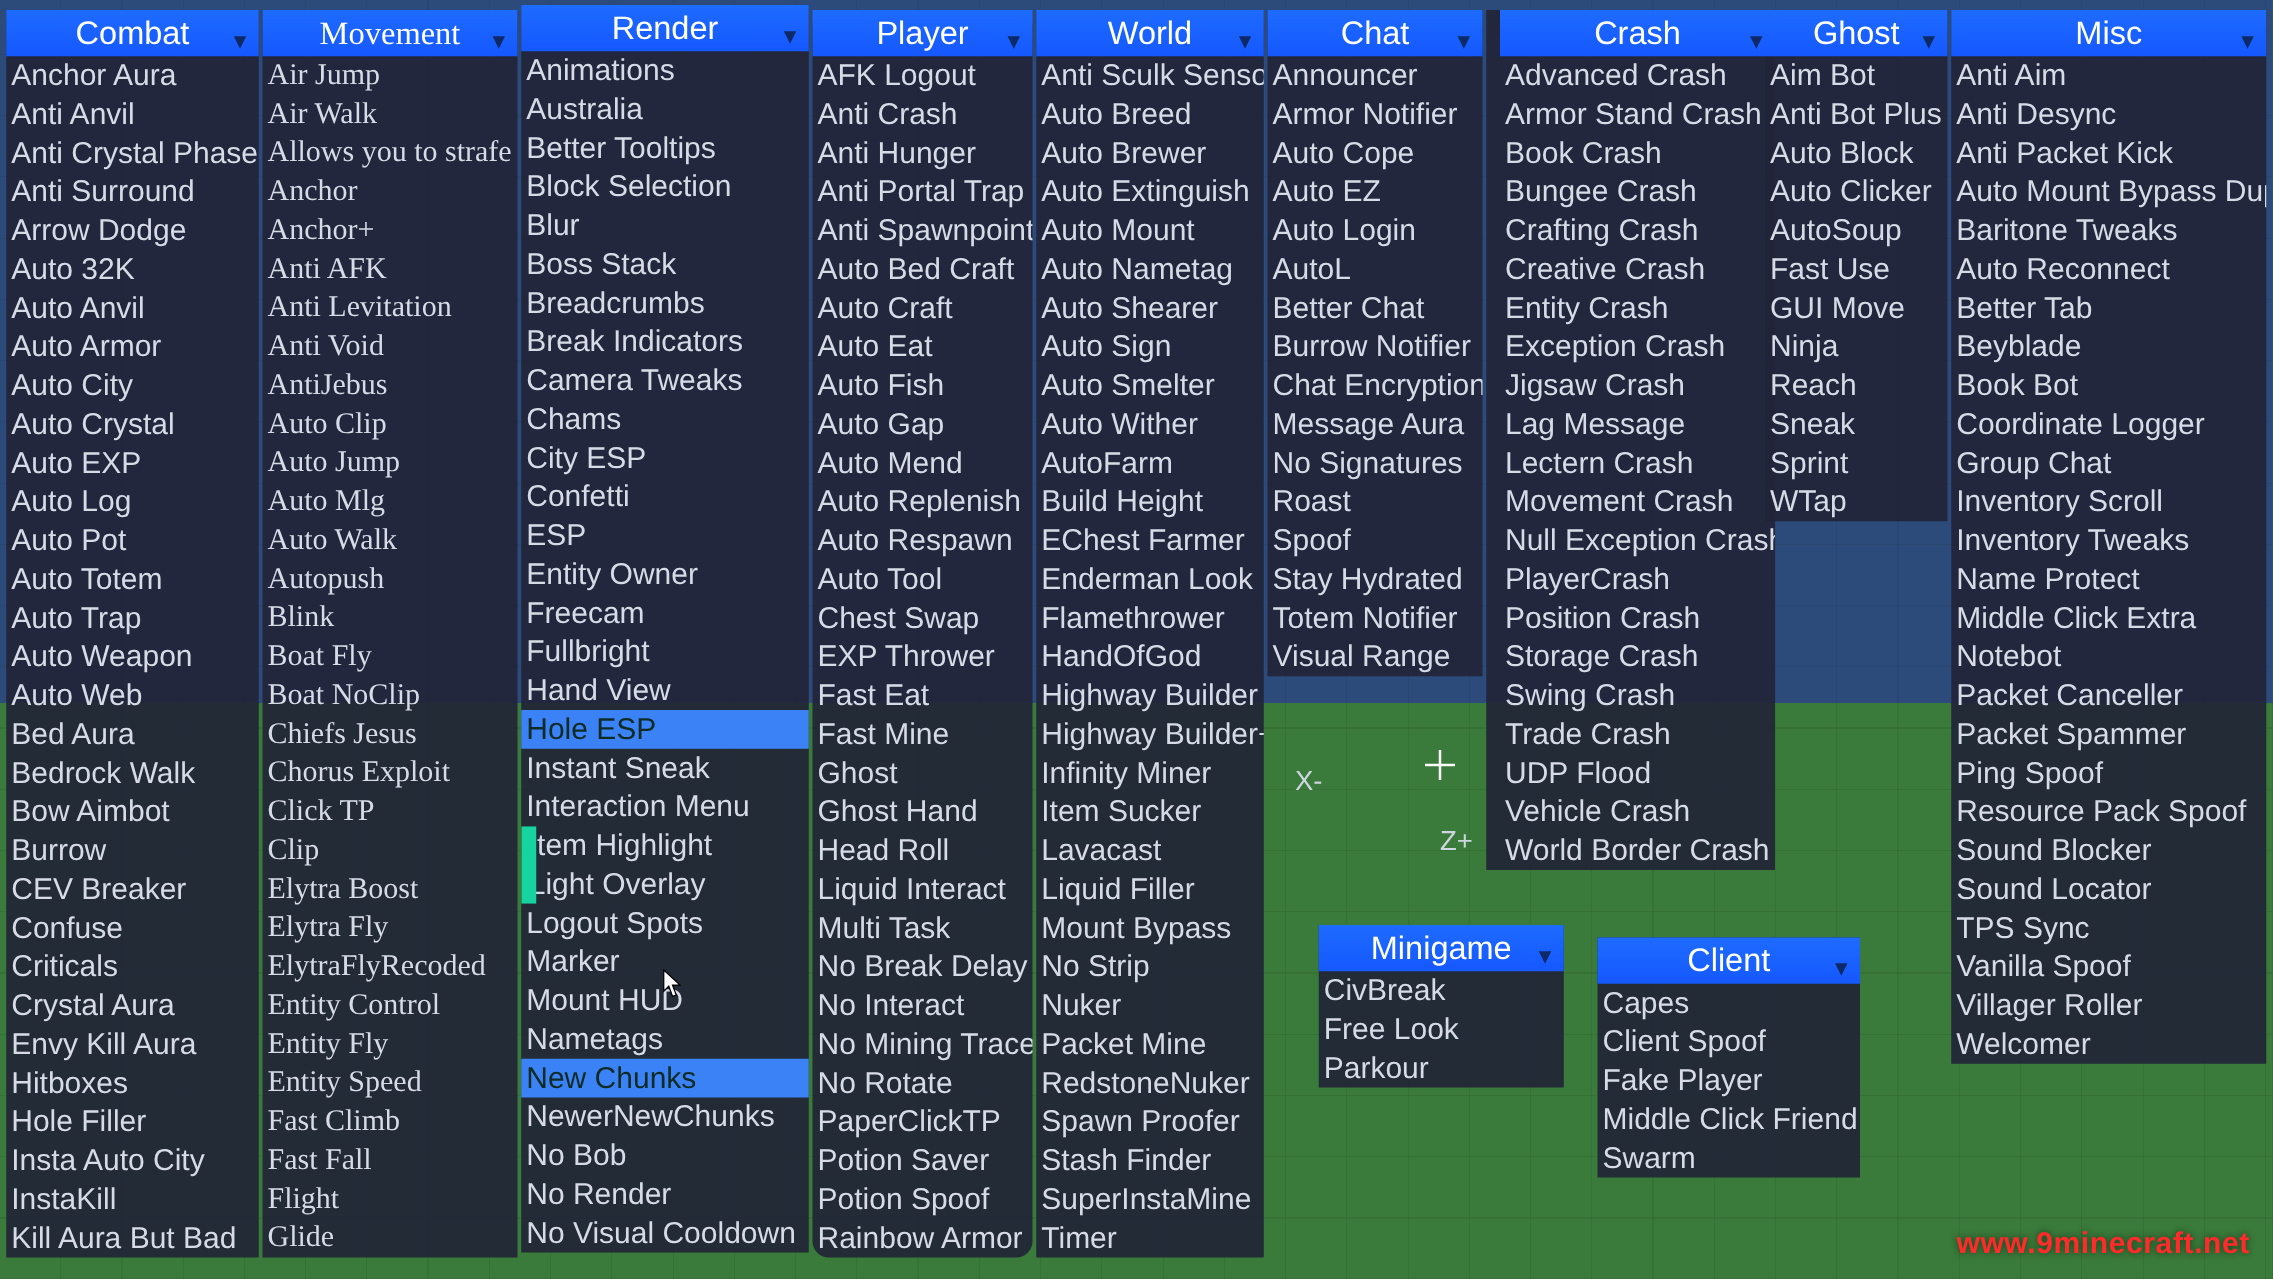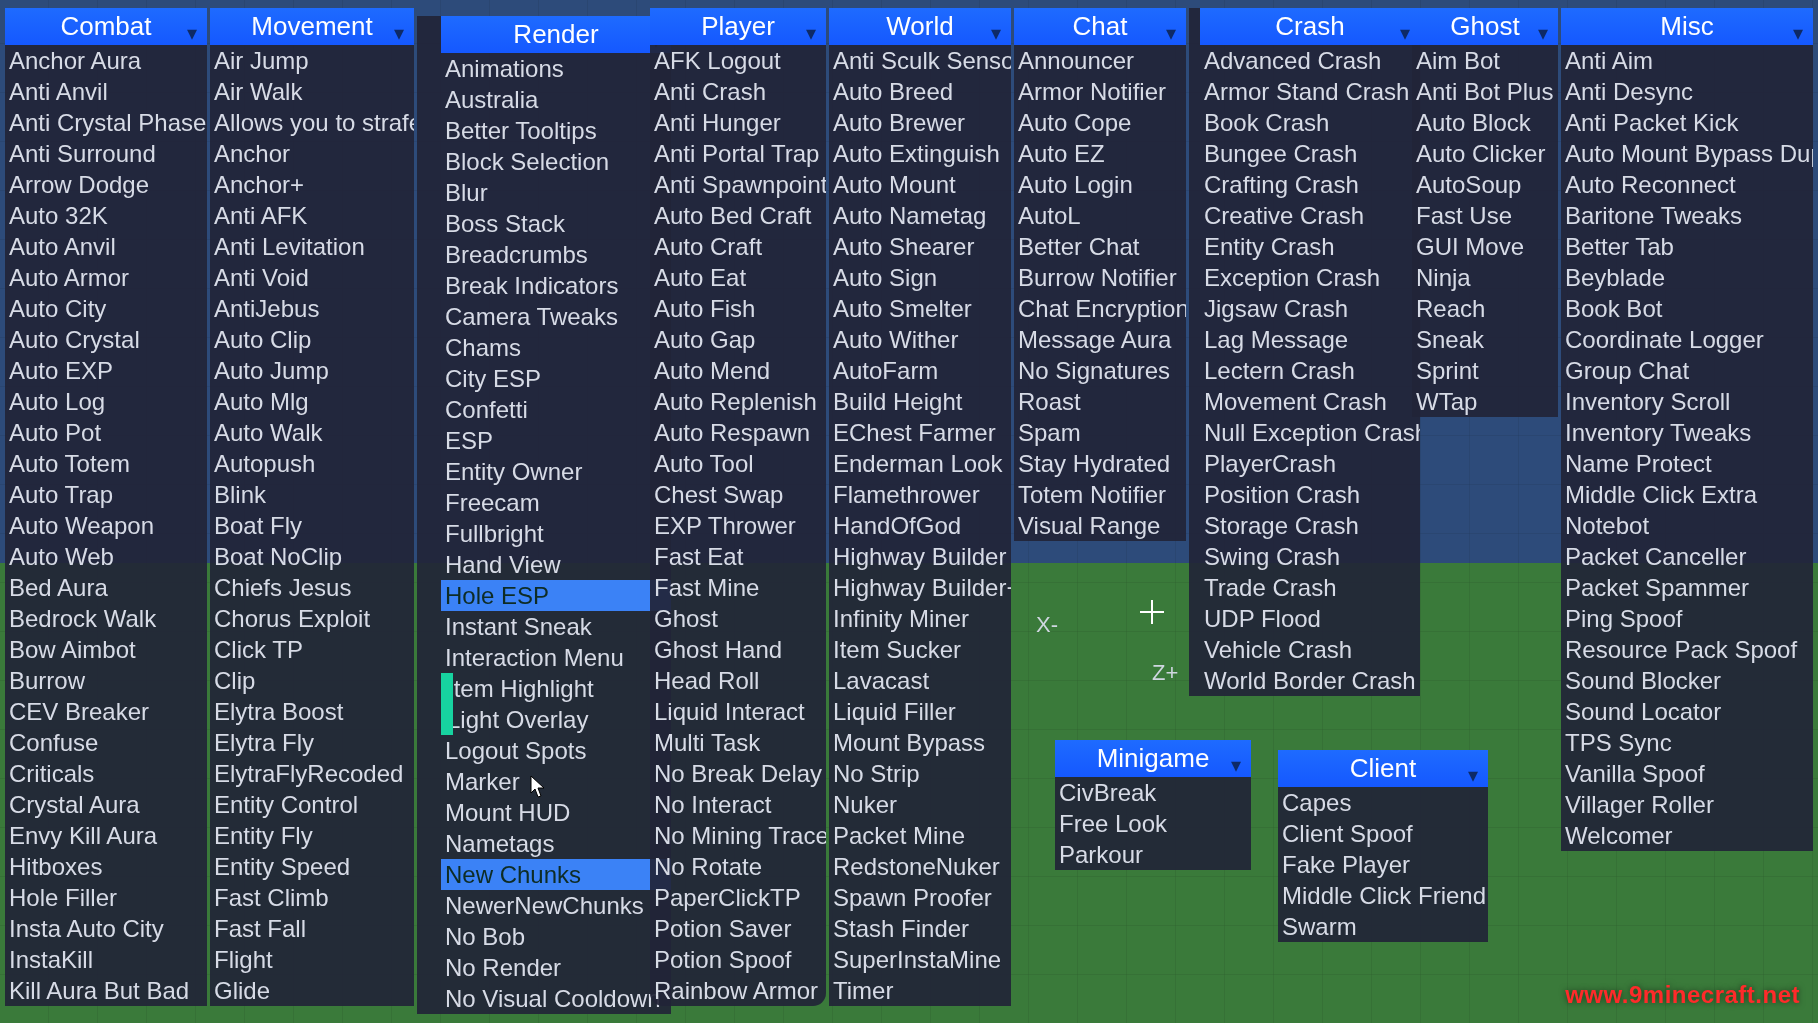--- a/index.html
+++ b/index.html
@@ -67,21 +67,21 @@
         <div class="item">Criticals</div>
         <div class="item">Crystal Aura</div>
         <div class="item">Envy Kill Aura</div>
         <div class="item">Hitboxes</div>
         <div class="item">Hole Filler</div>
         <div class="item">Insta Auto City</div>
         <div class="item">InstaKill</div>
         <div class="item">Kill Aura But Bad</div>
       </div>
     </div>
-    <div class="panel" style="left: 210px; top: 8px; width: 204px;">
+    <div class="panel" style="left: 210px; top: 8px; width: 204px; font-family: Liberation Serif, serif;">
       <div class="hdr">Movement<span class="caret">▾</span></div>
       <div class="list">
         <div class="item">Air Jump</div>
         <div class="item">Air Walk</div>
         <div class="item">Allows you to strafe</div>
         <div class="item">Anchor</div>
         <div class="item">Anchor+</div>
         <div class="item">Anti AFK</div>
         <div class="item">Anti Levitation</div>
         <div class="item">Anti Void</div>
@@ -103,21 +103,21 @@
         <div class="item">ElytraFlyRecoded</div>
         <div class="item">Entity Control</div>
         <div class="item">Entity Fly</div>
         <div class="item">Entity Speed</div>
         <div class="item">Fast Climb</div>
         <div class="item">Fast Fall</div>
         <div class="item">Flight</div>
         <div class="item">Glide</div>
       </div>
     </div>
-    <div class="panel" style="left: 417px; top: 16px; width: 230px; padding-left: 24px;">
+    <div class="panel" style="left: 417px; top: 4px; width: 230px;">
       <div class="hdr">Render<span class="caret">▾</span></div>
       <div class="list">
         <div class="item">Animations</div>
         <div class="item">Australia</div>
         <div class="item">Better Tooltips</div>
         <div class="item">Block Selection</div>
         <div class="item">Blur</div>
         <div class="item">Boss Stack</div>
         <div class="item">Breadcrumbs</div>
         <div class="item">Break Indicators</div>
@@ -226,21 +226,21 @@
         <div class="item">Auto Cope</div>
         <div class="item">Auto EZ</div>
         <div class="item">Auto Login</div>
         <div class="item">AutoL</div>
         <div class="item">Better Chat</div>
         <div class="item">Burrow Notifier</div>
         <div class="item">Chat Encryption</div>
         <div class="item">Message Aura</div>
         <div class="item">No Signatures</div>
         <div class="item">Roast</div>
-        <div class="item">Spam</div>
+        <div class="item">Spoof</div>
         <div class="item">Stay Hydrated</div>
         <div class="item">Totem Notifier</div>
         <div class="item">Visual Range</div>
       </div>
     </div>
     <div class="panel" style="left: 1189px; top: 8px; width: 220px; padding-left: 11px;">
       <div class="hdr">Crash<span class="caret">▾</span></div>
       <div class="list">
         <div class="item">Advanced Crash</div>
         <div class="item">Armor Stand Crash</div>
@@ -282,22 +282,22 @@
         <div class="item">WTap</div>
       </div>
     </div>
     <div class="panel" style="left: 1561px; top: 8px; width: 252px;">
       <div class="hdr">Misc<span class="caret">▾</span></div>
       <div class="list">
         <div class="item">Anti Aim</div>
         <div class="item">Anti Desync</div>
         <div class="item">Anti Packet Kick</div>
         <div class="item">Auto Mount Bypass Dupe</div>
+        <div class="item">Baritone Tweaks</div>
         <div class="item">Auto Reconnect</div>
-        <div class="item">Baritone Tweaks</div>
         <div class="item">Better Tab</div>
         <div class="item">Beyblade</div>
         <div class="item">Book Bot</div>
         <div class="item">Coordinate Logger</div>
         <div class="item">Group Chat</div>
         <div class="item">Inventory Scroll</div>
         <div class="item">Inventory Tweaks</div>
         <div class="item">Name Protect</div>
         <div class="item">Middle Click Extra</div>
         <div class="item">Notebot</div>

